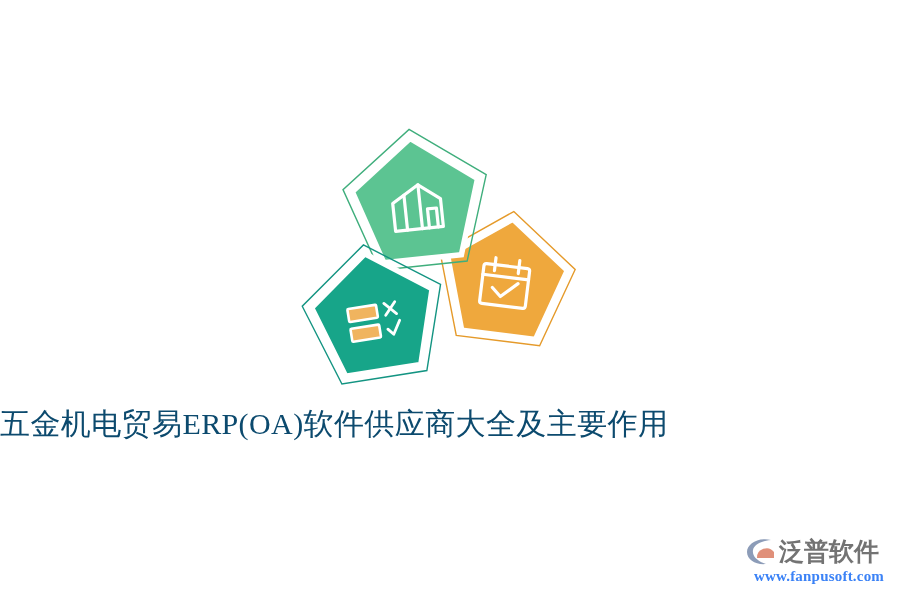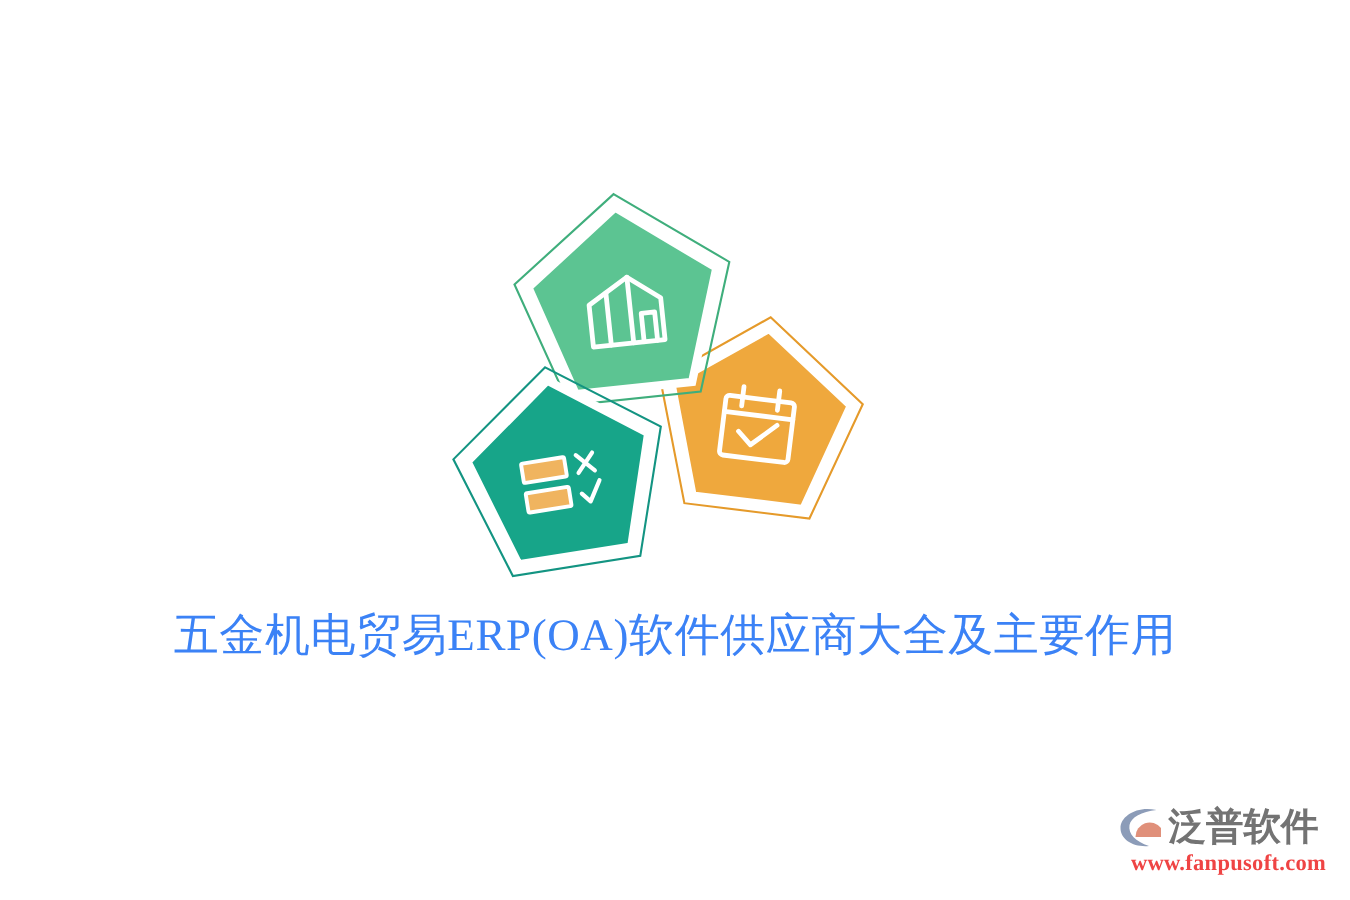--- a/index.html
+++ b/index.html
@@ -29,26 +29,25 @@
     width: 900px;
     height: 400px;
   }
 
   
   #page-title {
     position: absolute;
     left: 0;
     top: 403px;
     width: 900px;
-    text-align: center;
     font-family: "Liberation Serif", "DejaVu Serif", serif;
     font-size: 30px;
     line-height: 42px;
     letter-spacing: 0.4px;
-    color: #3b82f6;
+    color: #0c4a6e;
     white-space: nowrap;
   }
 
   
   #watermark {
     position: absolute;
     right: 8px;
     bottom: 10px;
     width: 146px;
     height: 56px;
@@ -74,21 +73,21 @@
     font-size: 25px;
     font-weight: 700;
     color: #737373;
     line-height: 30px;
     letter-spacing: 0px;
   }
   #watermark .wm-url {
     font-family: "Liberation Serif", "DejaVu Serif", serif;
     font-size: 15px;
     font-weight: 700;
-    color: #ef4444;
+    color: #3b82f6;
     letter-spacing: 0.2px;
     text-align: center;
     line-height: 18px;
     margin-top: -1px;
     width: 146px;
   }
 </style>
 </head>
 <body>
 

